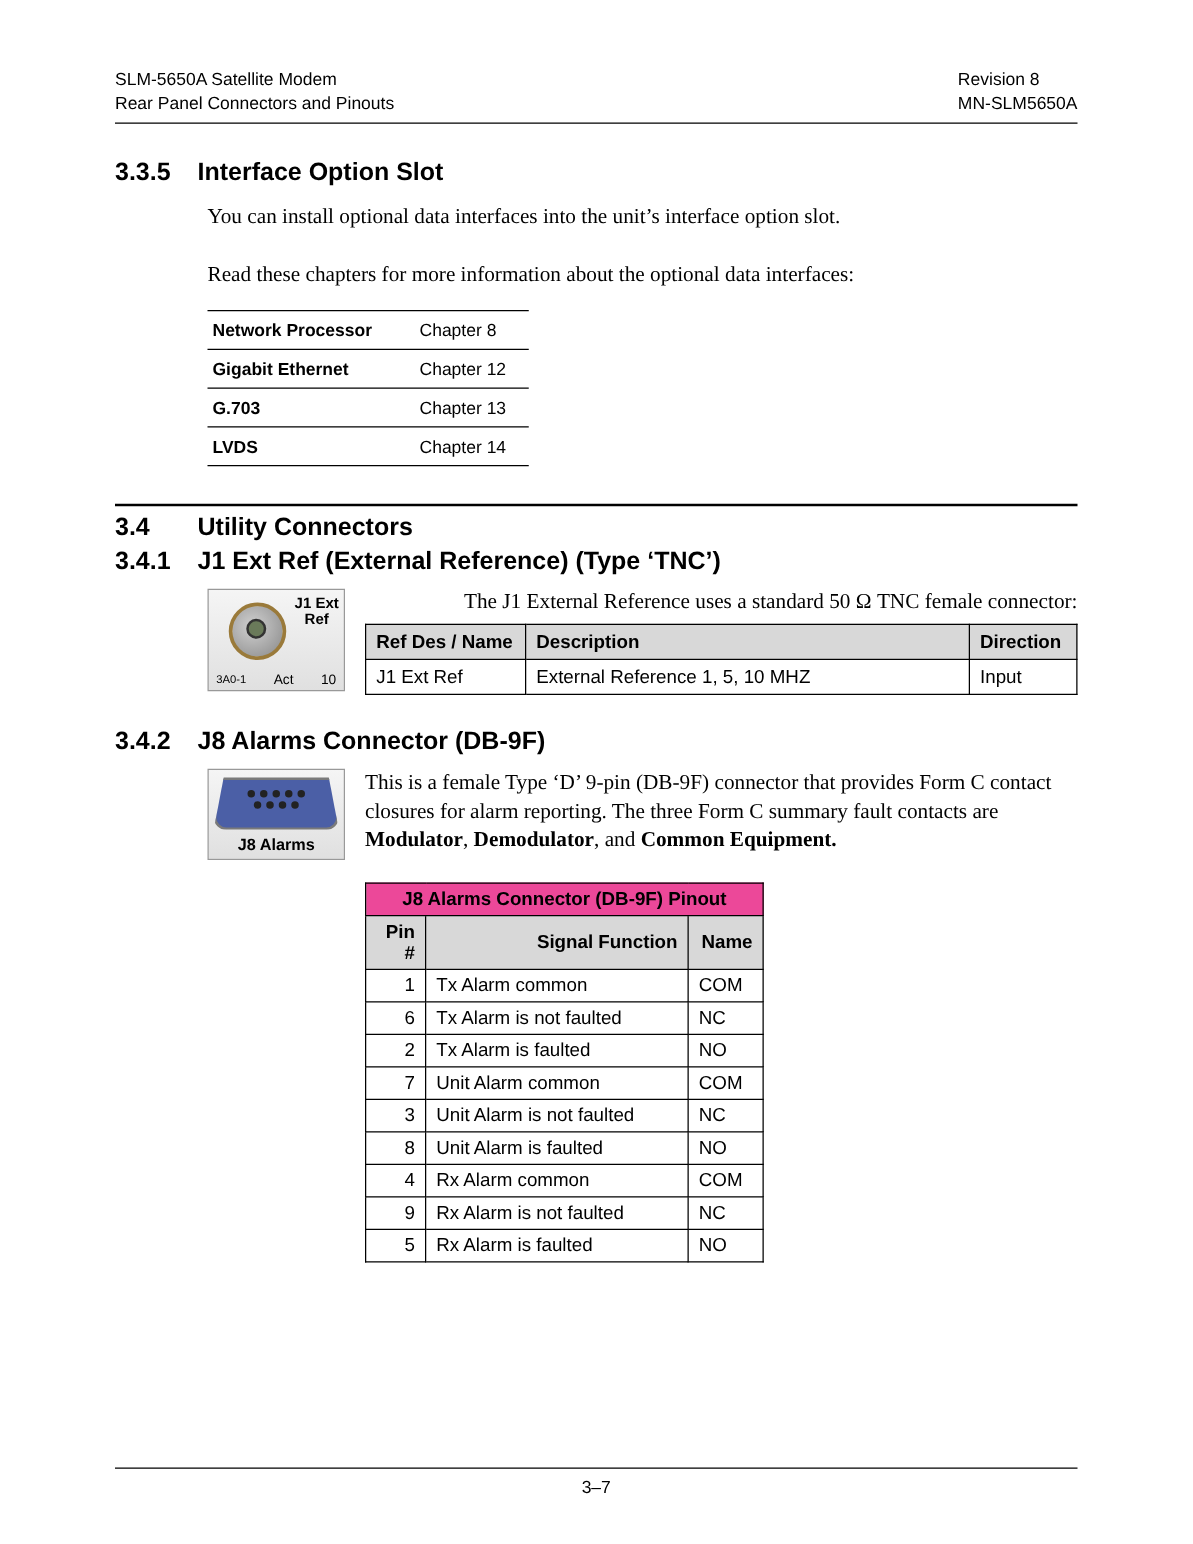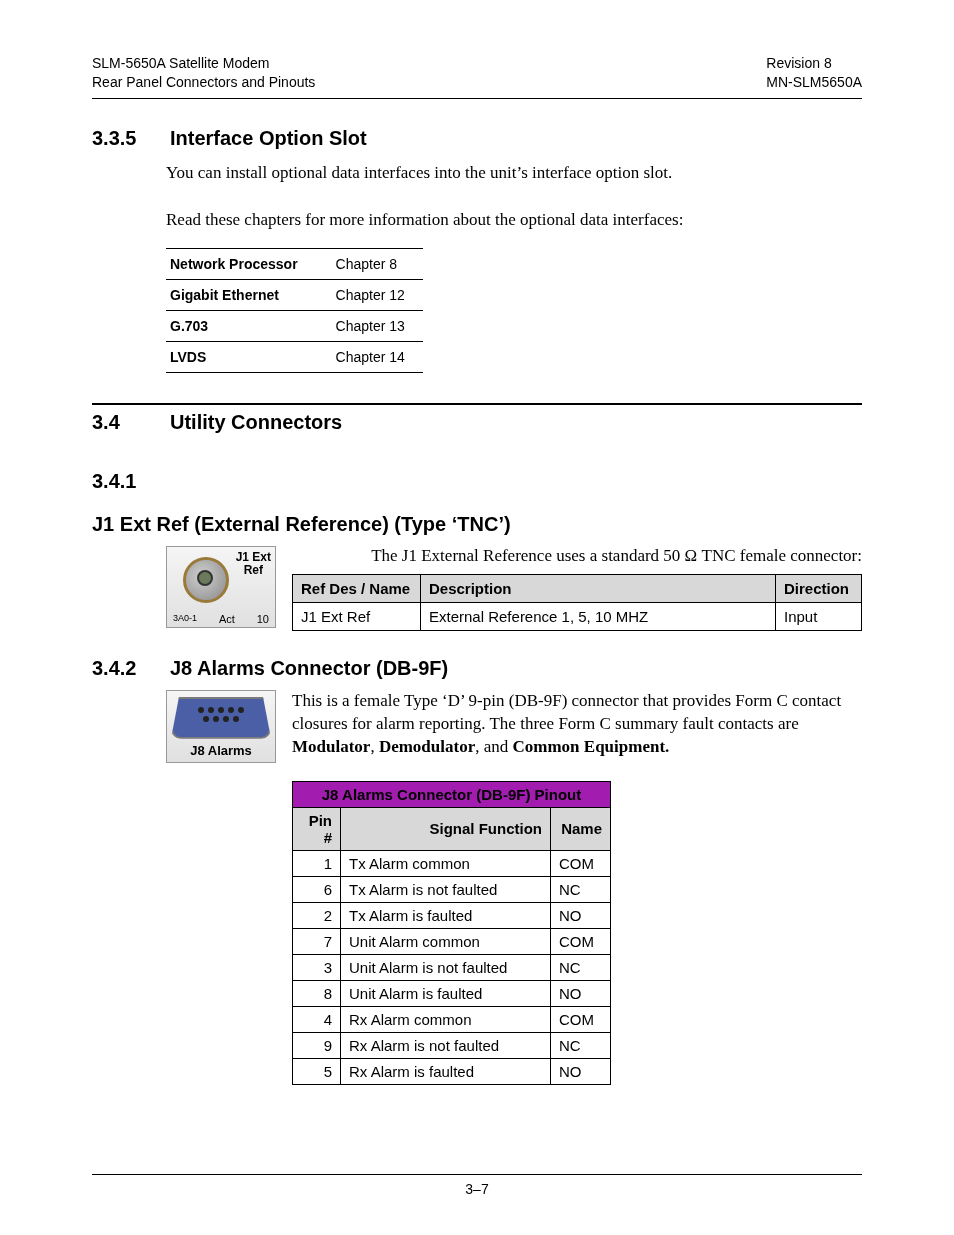--- a/index.html
+++ b/index.html
@@ -27,21 +27,21 @@
     margin-top: 6px;
     border: 0;
     border-top: 1px solid #000;
   }
 
   .sec-h {
     font-family: Arial, Helvetica, sans-serif;
     font-weight: bold;
     font-size: 20px;
     display: flex;
-    gap: 20px;
+    gap: 8px;
     margin-top: 28px;
   }
   .sec-h.top-rule {
     border-top: 2px solid #000;
     padding-top: 6px;
     margin-top: 30px;
   }
   .sec-num { min-width: 58px; }
 
   .body-text {
@@ -133,21 +133,21 @@
     border-collapse: collapse;
     margin: 18px 0 0 200px;
     font-family: Arial, Helvetica, sans-serif;
     font-size: 15px;
   }
   .pin-table th, .pin-table td {
     border: 1px solid #000;
     padding: 4px 8px;
   }
   .pin-table .title-row th {
-    background:#a21caf; text-align:center; font-weight:bold;
+    background:#ec4899; text-align:center; font-weight:bold;
   }
   .pin-table .hdr-row2 th {
     background:#d8d8d8; text-align:right; font-weight:bold;
   }
   .pin-table .c-pin { width: 48px; text-align: right; }
   .pin-table .c-sig { width: 210px; }
   .pin-table .c-name { width: 60px; }
   .pin-table tbody td { text-align:left; }
   .pin-table tbody .c-pin { text-align: right; }
 
@@ -204,21 +204,21 @@
     <td>Chapter 14</td>
   </tr>
 </tbody>
   </table>
 
 <div class="sec-h top-rule">
   <span class="sec-num">3.4</span>
   <span>Utility Connectors</span>
 </div>
 
-<div class="sec-h" style="margin-top:36px;flex-direction:column;">
+<div class="sec-h" style="margin-top:4px;">
   <span class="sec-num">3.4.1</span>
   <span>J1 Ext Ref (External Reference) (Type ‘TNC’)</span>
 </div>
 
 <div class="img-row">
   <div class="tnc-img">
     <div class="tnc-conn"></div>
     <div class="tnc-inner"></div>
     <div class="tnc-lbl">
       <div>J1 Ext</div>

